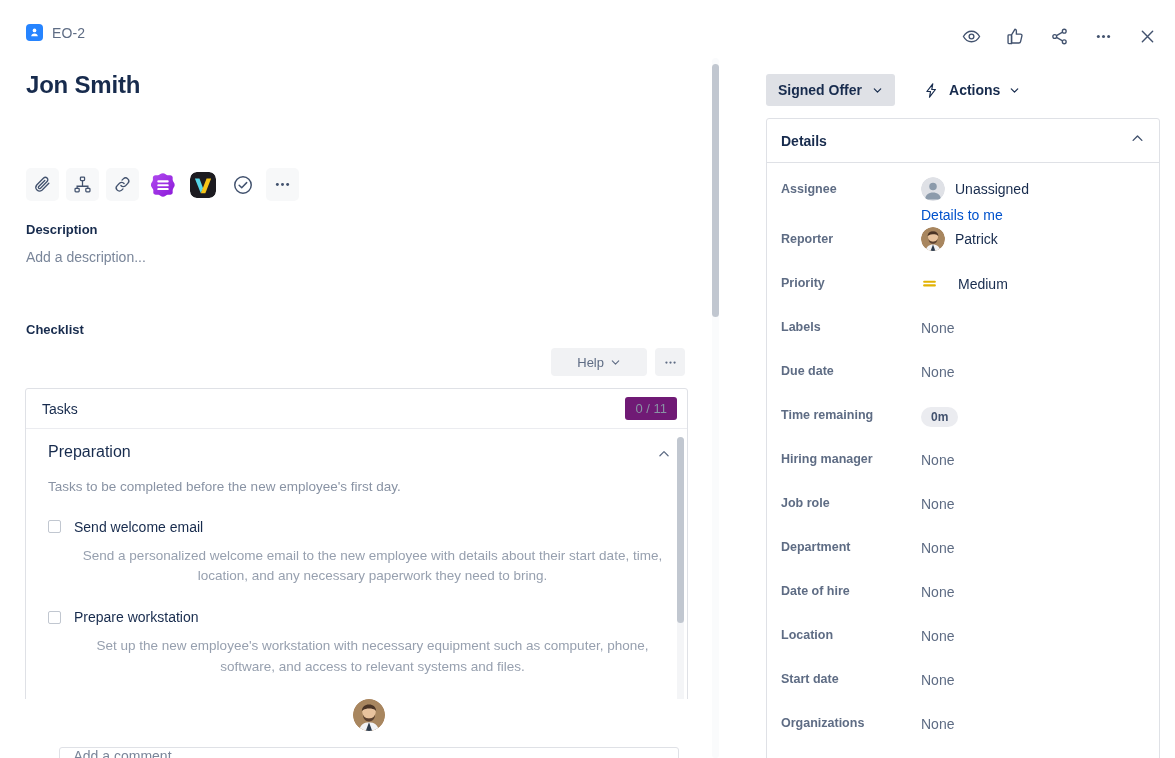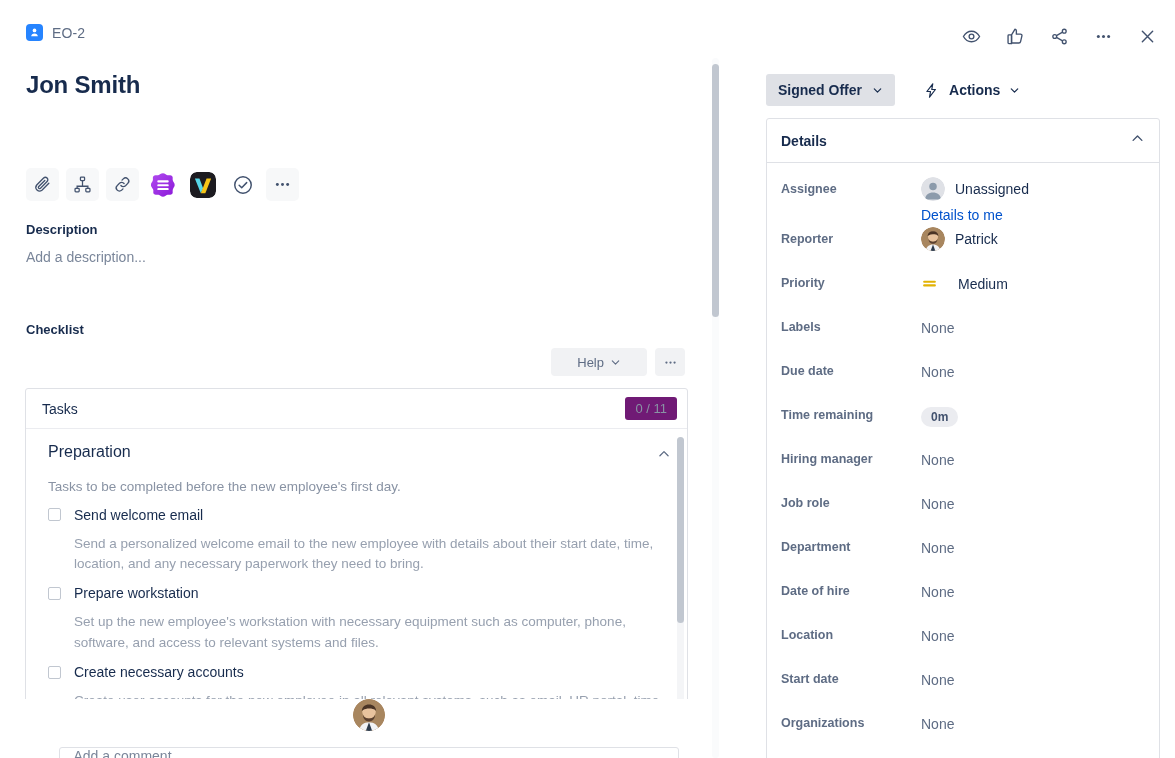--- a/index.html
+++ b/index.html
@@ -74,21 +74,21 @@
     margin-left: auto; font-size: 13px; color: #8993A4; background: #701a75;
     padding: 4px 10px; border-radius: 3px;
   }
 
   .cl-group { padding: 14px 16px 0 22px; }
   .cl-group-head { display: flex; align-items: flex-start; }
   .cl-group-title { font-size: 16px; color: #172B4D; }
   .cl-group-chev { margin-left: auto; color: #5E6C84; padding-top: 4px; cursor: pointer; }
   .cl-group-desc { font-size: 13.5px; color: #8993A4; margin-top: 12px; line-height: 1.45; }
 
-  .cl-item { margin-top: 10px; padding-left: 0; }
+  .cl-item { margin-top: 22px; padding-left: 0; text-align: center; }
   .cl-item-top { display: flex; align-items: center; gap: 13px; }
   .cl-check {
     width: 13px; height: 13px; border: 1.5px solid #C1C7D0; border-radius: 2px;
     background: #fff; flex: 0 0 auto; cursor: pointer;
   }
   .cl-item-title { font-size: 14px; color: #172B4D; }
   .cl-item-desc {
     font-size: 13.5px; color: #97A0AF; line-height: 1.55; margin-top: 11px; margin-left: 26px;
     max-width: 600px;
   }

